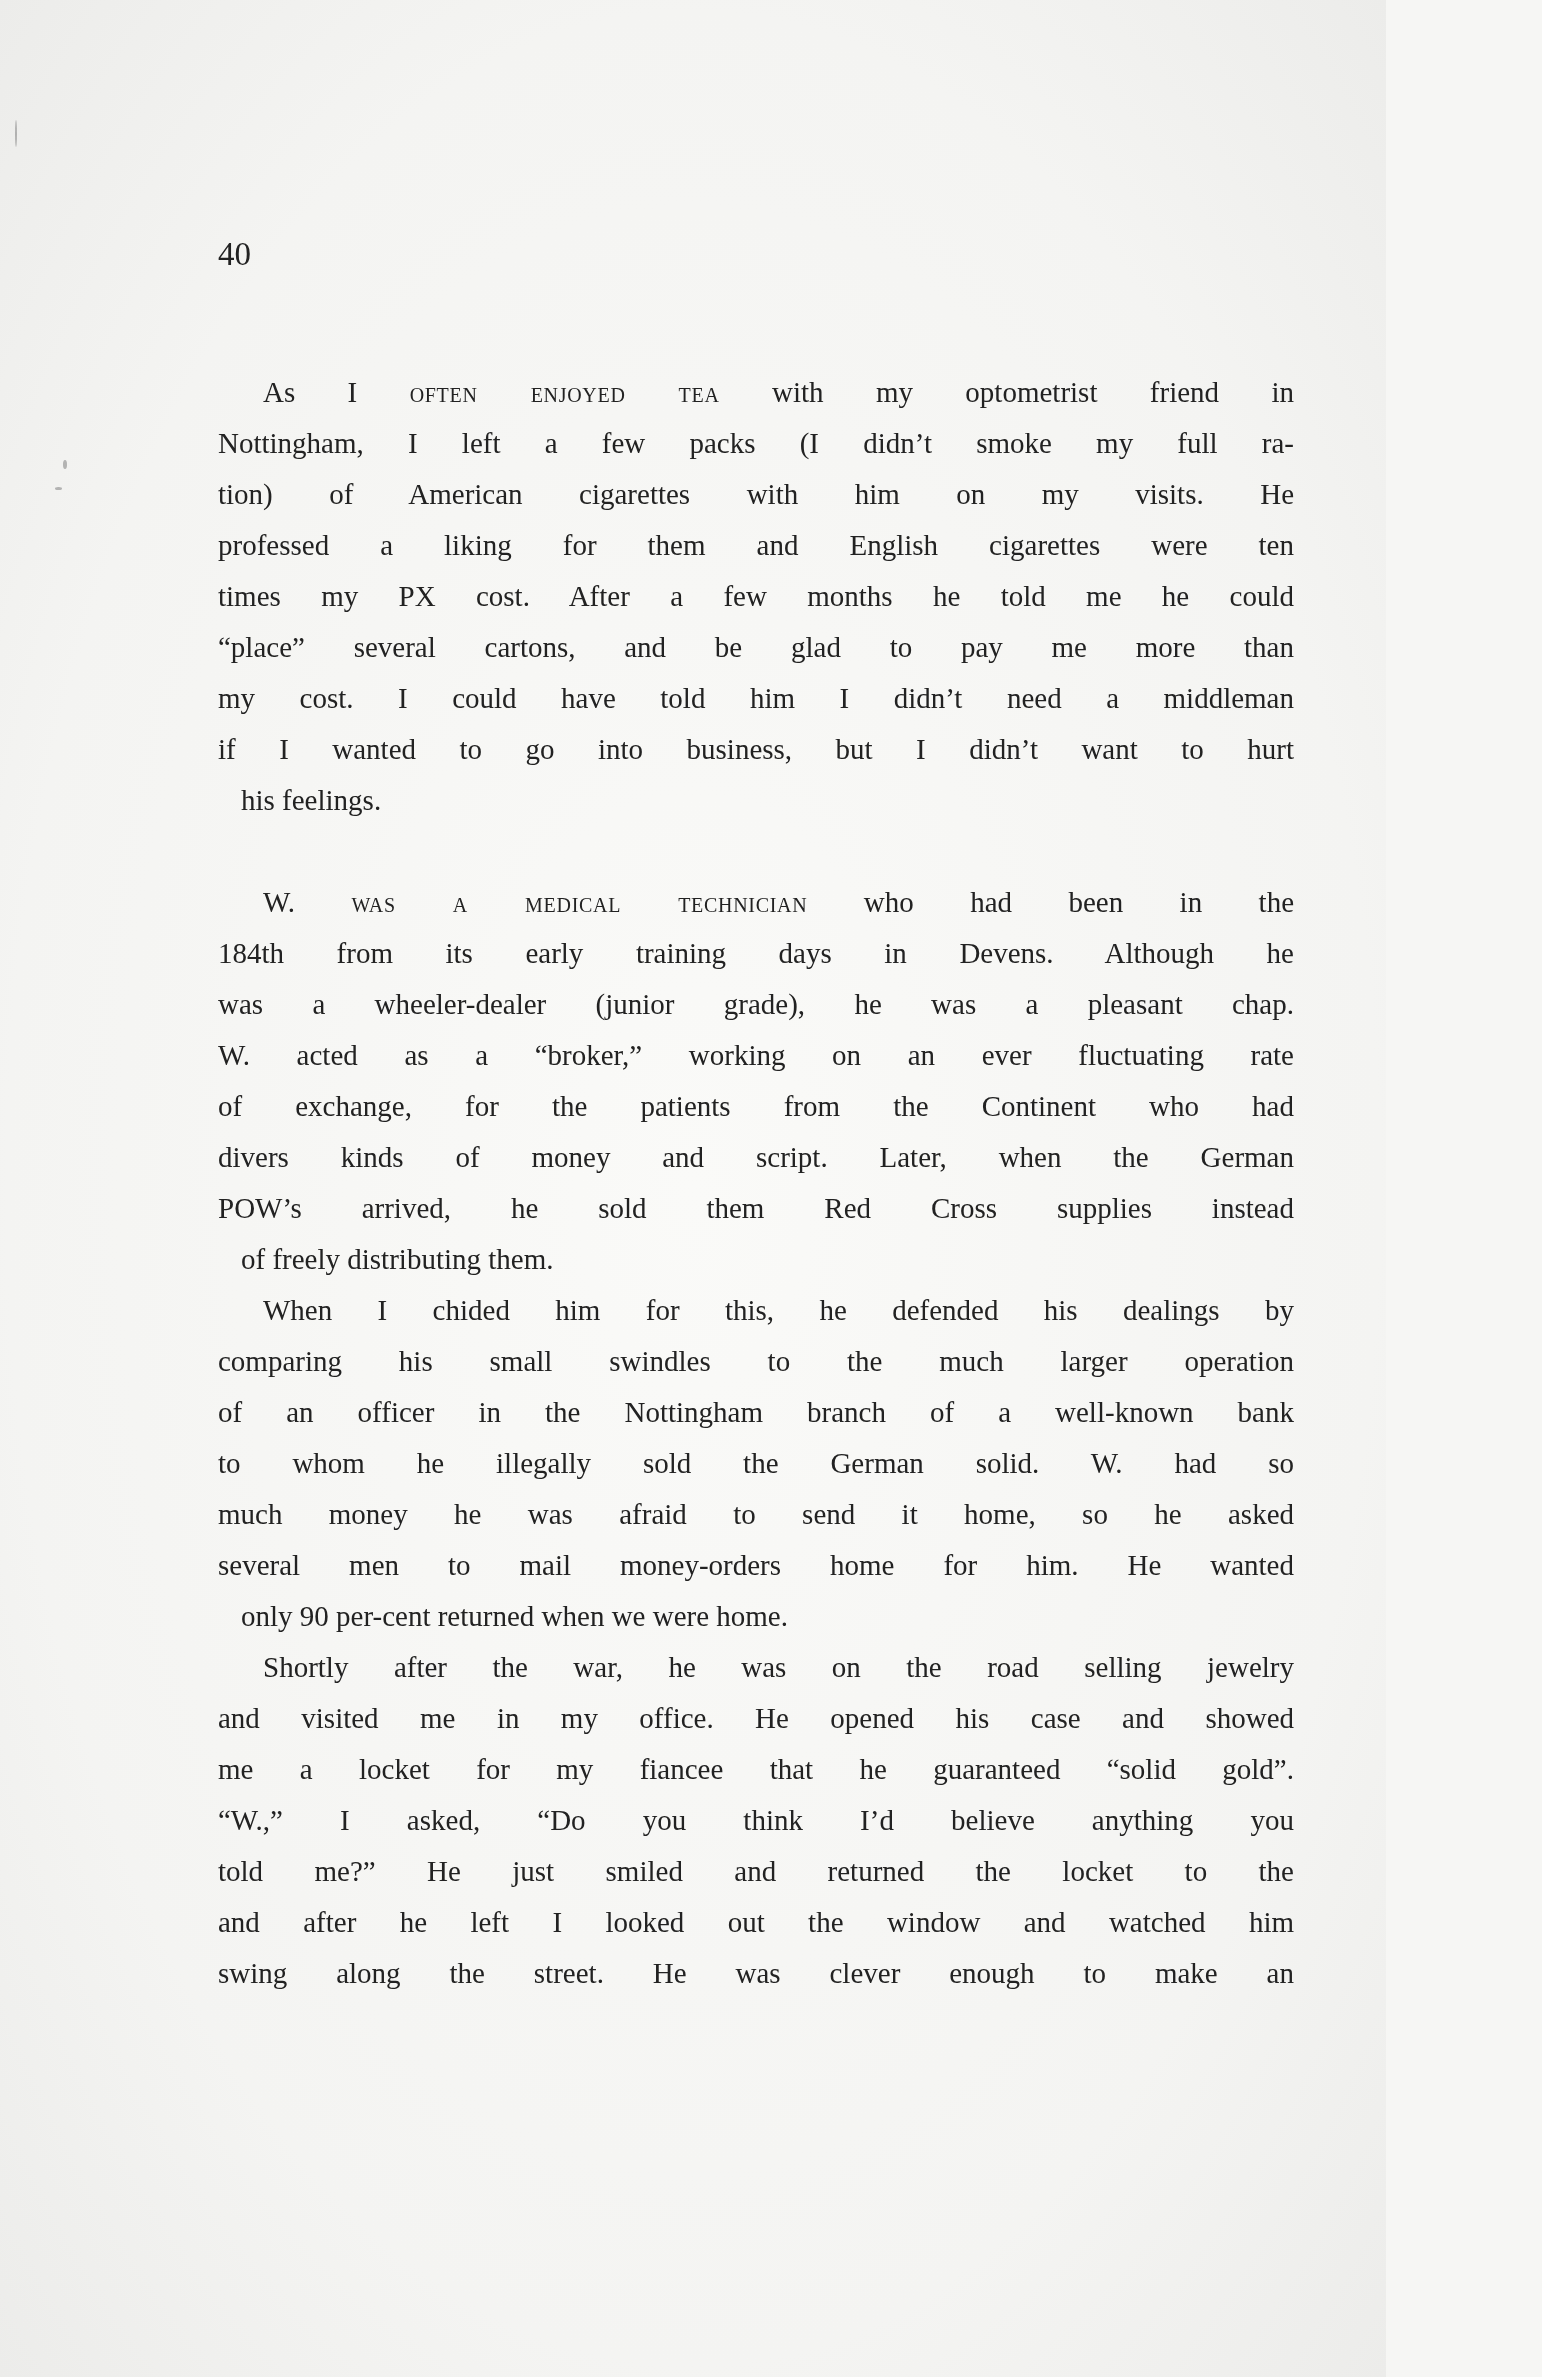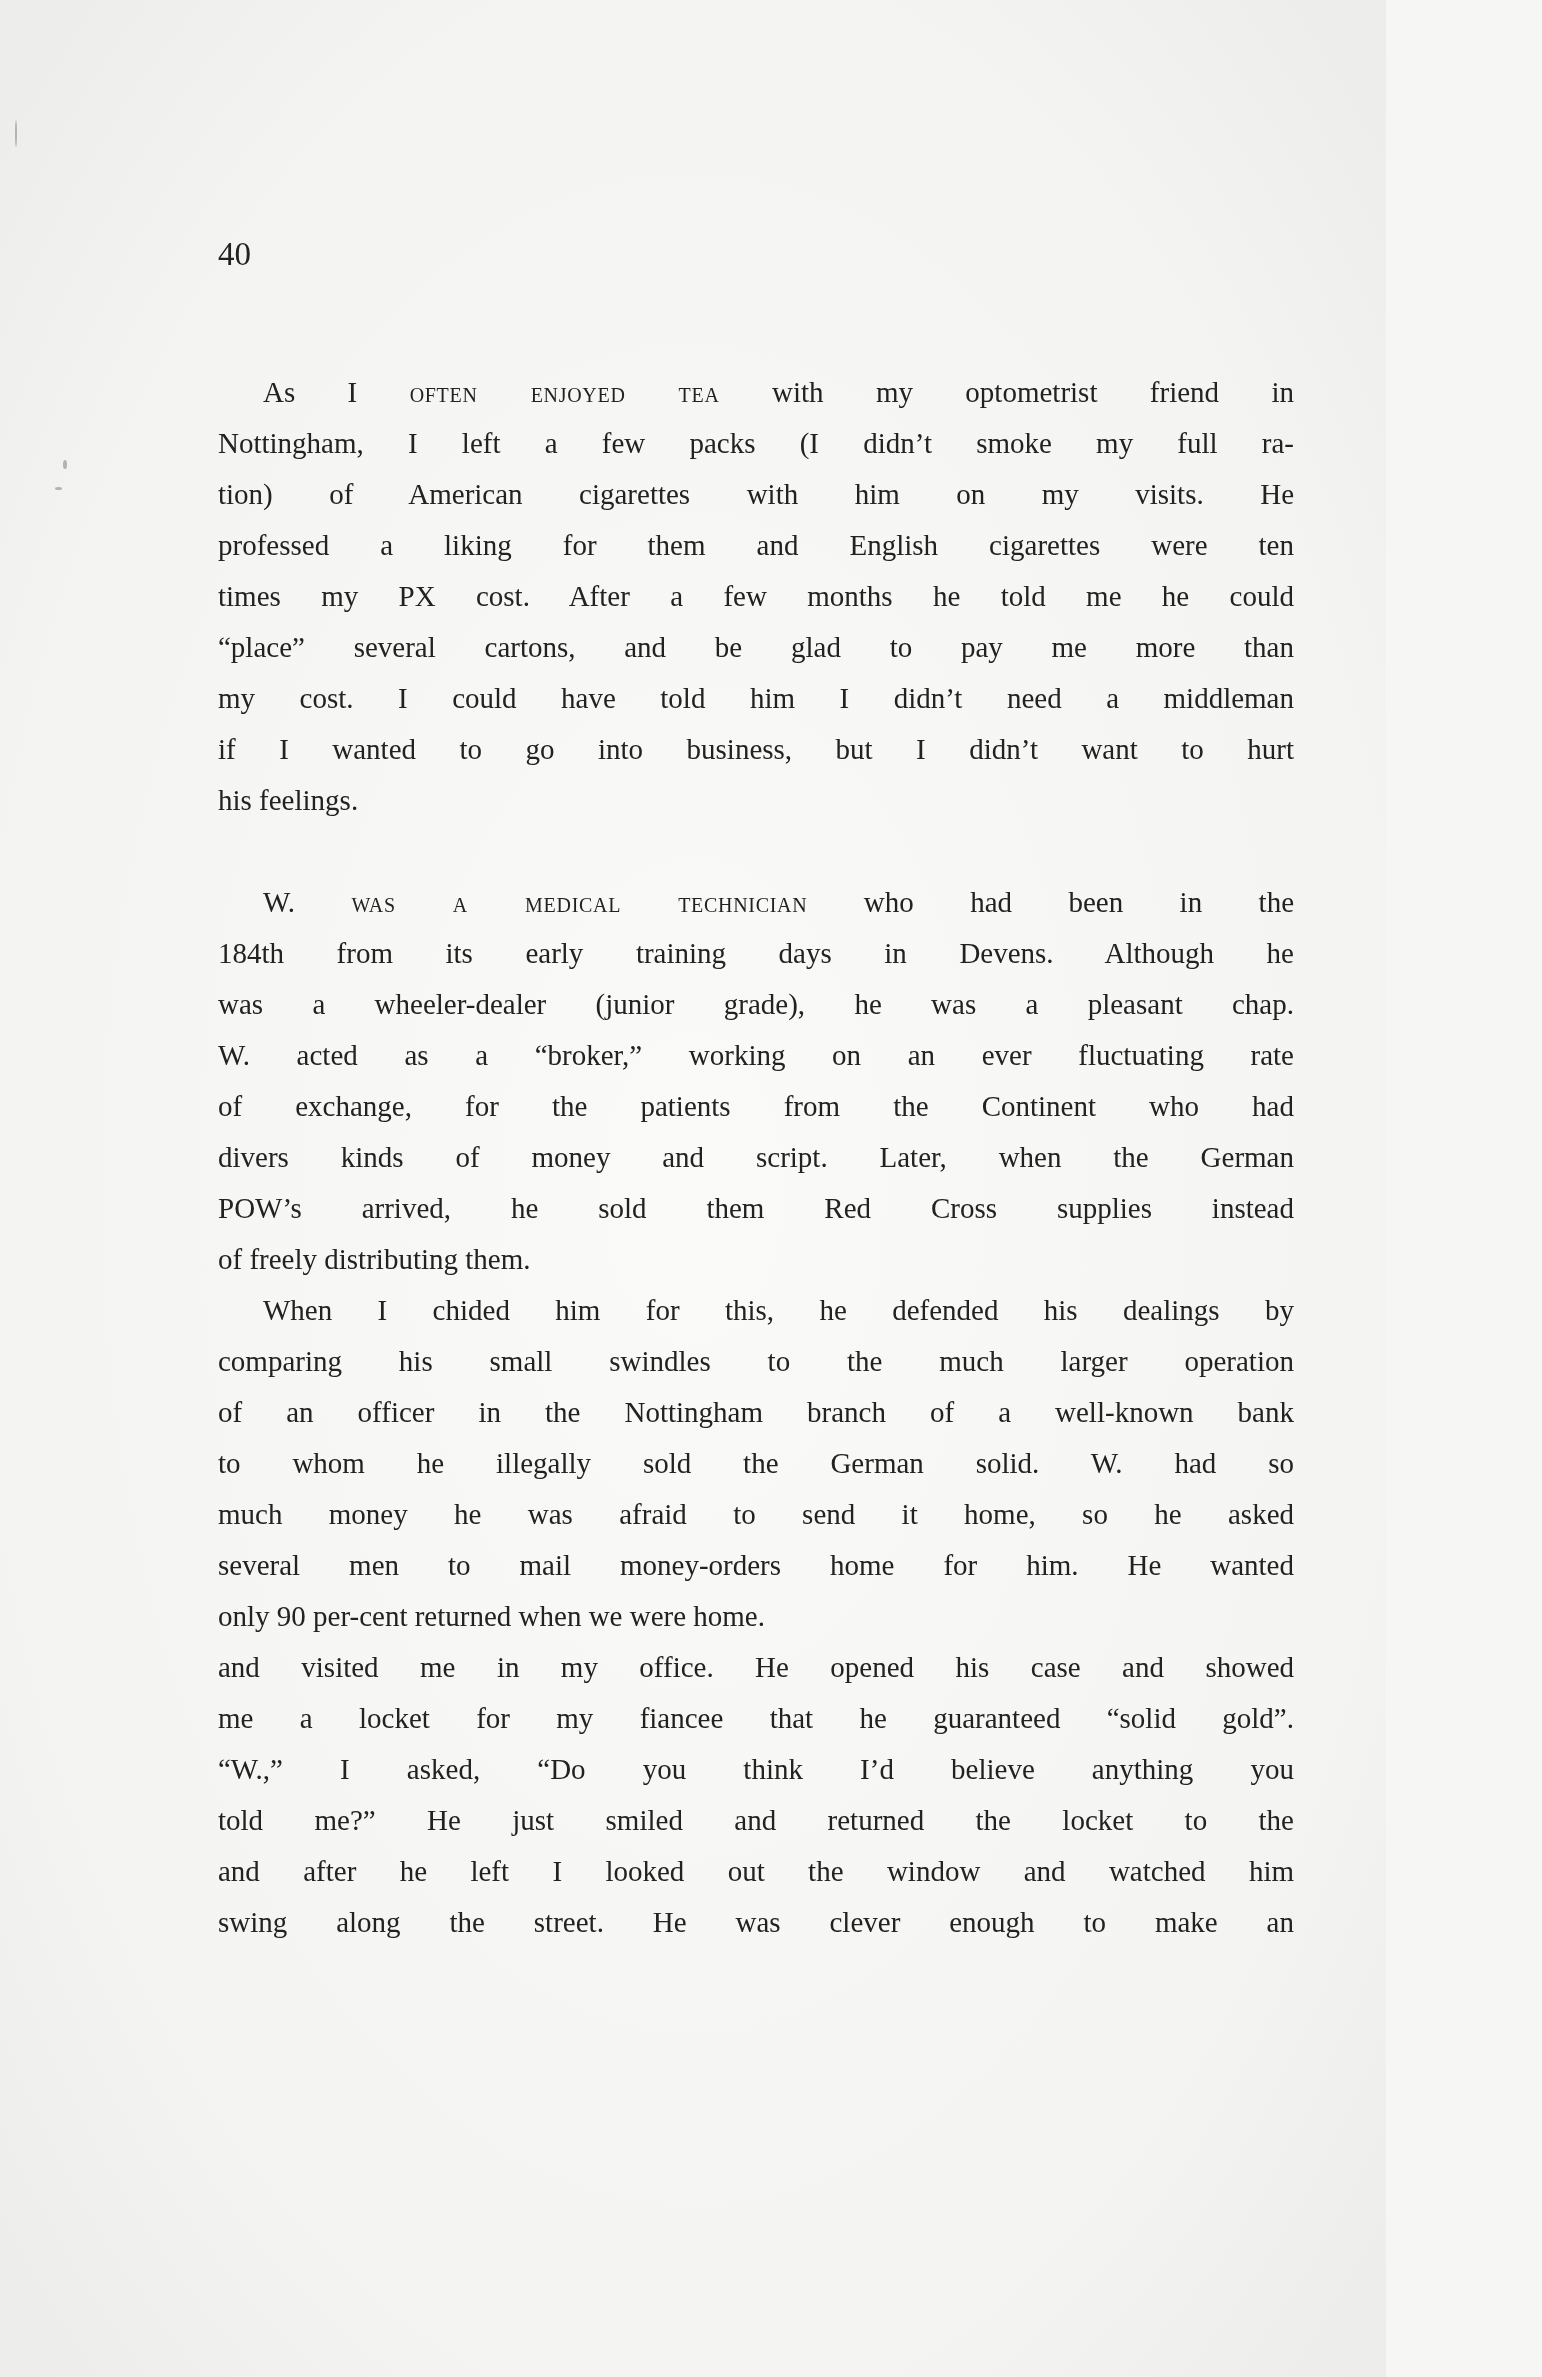--- a/index.html
+++ b/index.html
@@ -55,20 +55,21 @@
     height: 51px;
     font-size: 29px;
     line-height: 51px;
     white-space: nowrap;
     text-align: justify;
     text-align-last: justify;
     overflow: visible;
   }
   .line.last {
     text-align-last: left;
+    margin-left: 23px;
   }
   .line.indent {
     padding-left: 45px;
   }
   .para-gap {
     height: 51px;
   }
   .sc {
     font-variant: small-caps;
     letter-spacing: 0.7px;
@@ -120,20 +121,21 @@
       <span class="line indent">When I chided him for this, he defended his dealings by</span>
       <span class="line">comparing his small swindles to the much larger operation</span>
       <span class="line">of an officer in the Nottingham branch of a well-known bank</span>
       <span class="line">to whom he illegally sold the German solid. W. had so</span>
       <span class="line">much money he was afraid to send it home, so he asked</span>
       <span class="line">several men to mail money-orders home for him. He wanted</span>
       <span class="line last">only 90 per-cent returned when we were home.</span>
     </div>
 
     <div>
+      <span class="line indent">Shortly after the war, he was on the road selling jewelry</span>
       <span class="line">and visited me in my office. He opened his case and showed</span>
       <span class="line">me a locket for my fiancee that he guaranteed “solid gold”.</span>
       <span class="line">“W.,” I asked, “Do you think I’d believe anything you</span>
       <span class="line">told me?” He just smiled and returned the locket to the</span>
       <span class="line">and after he left I looked out the window and watched him</span>
       <span class="line">swing along the street. He was clever enough to make an</span>
     </div>
 
   </div>
 

